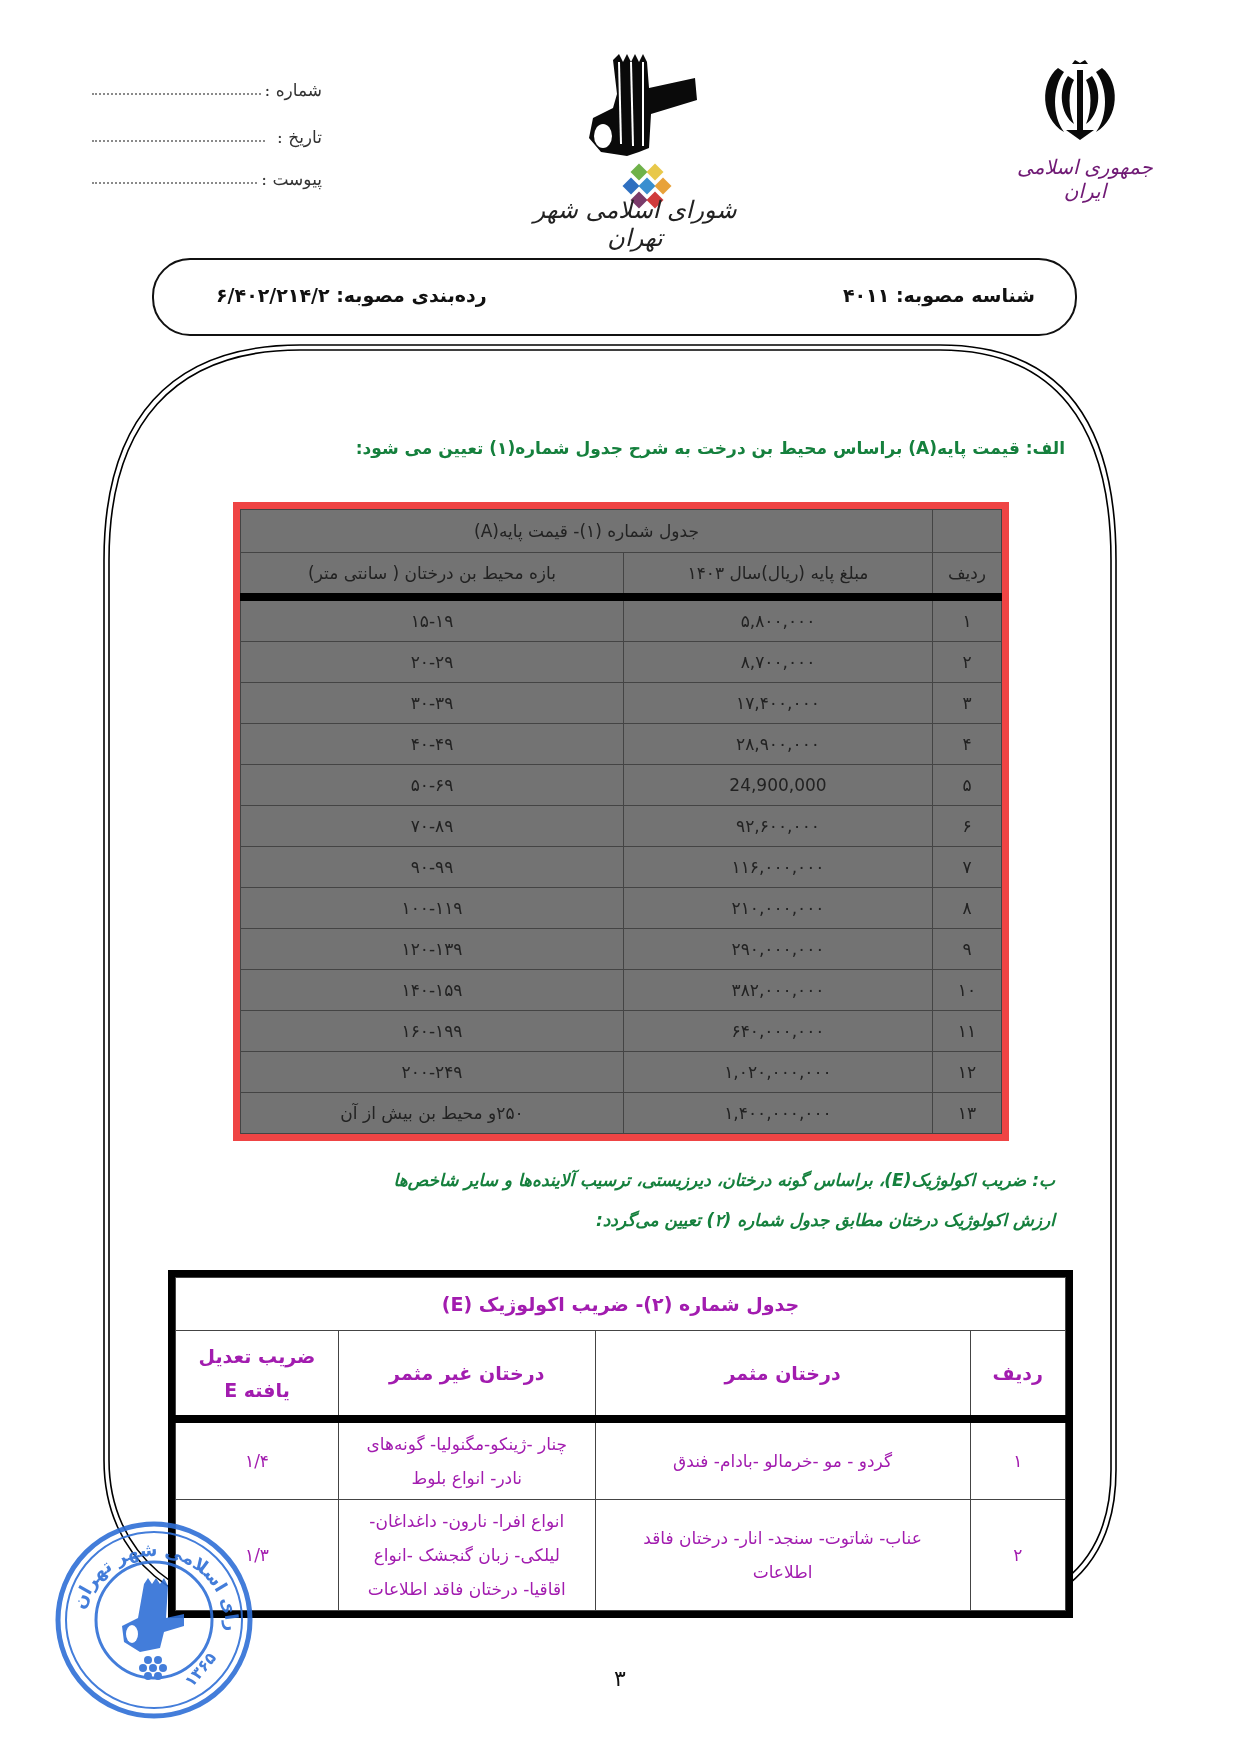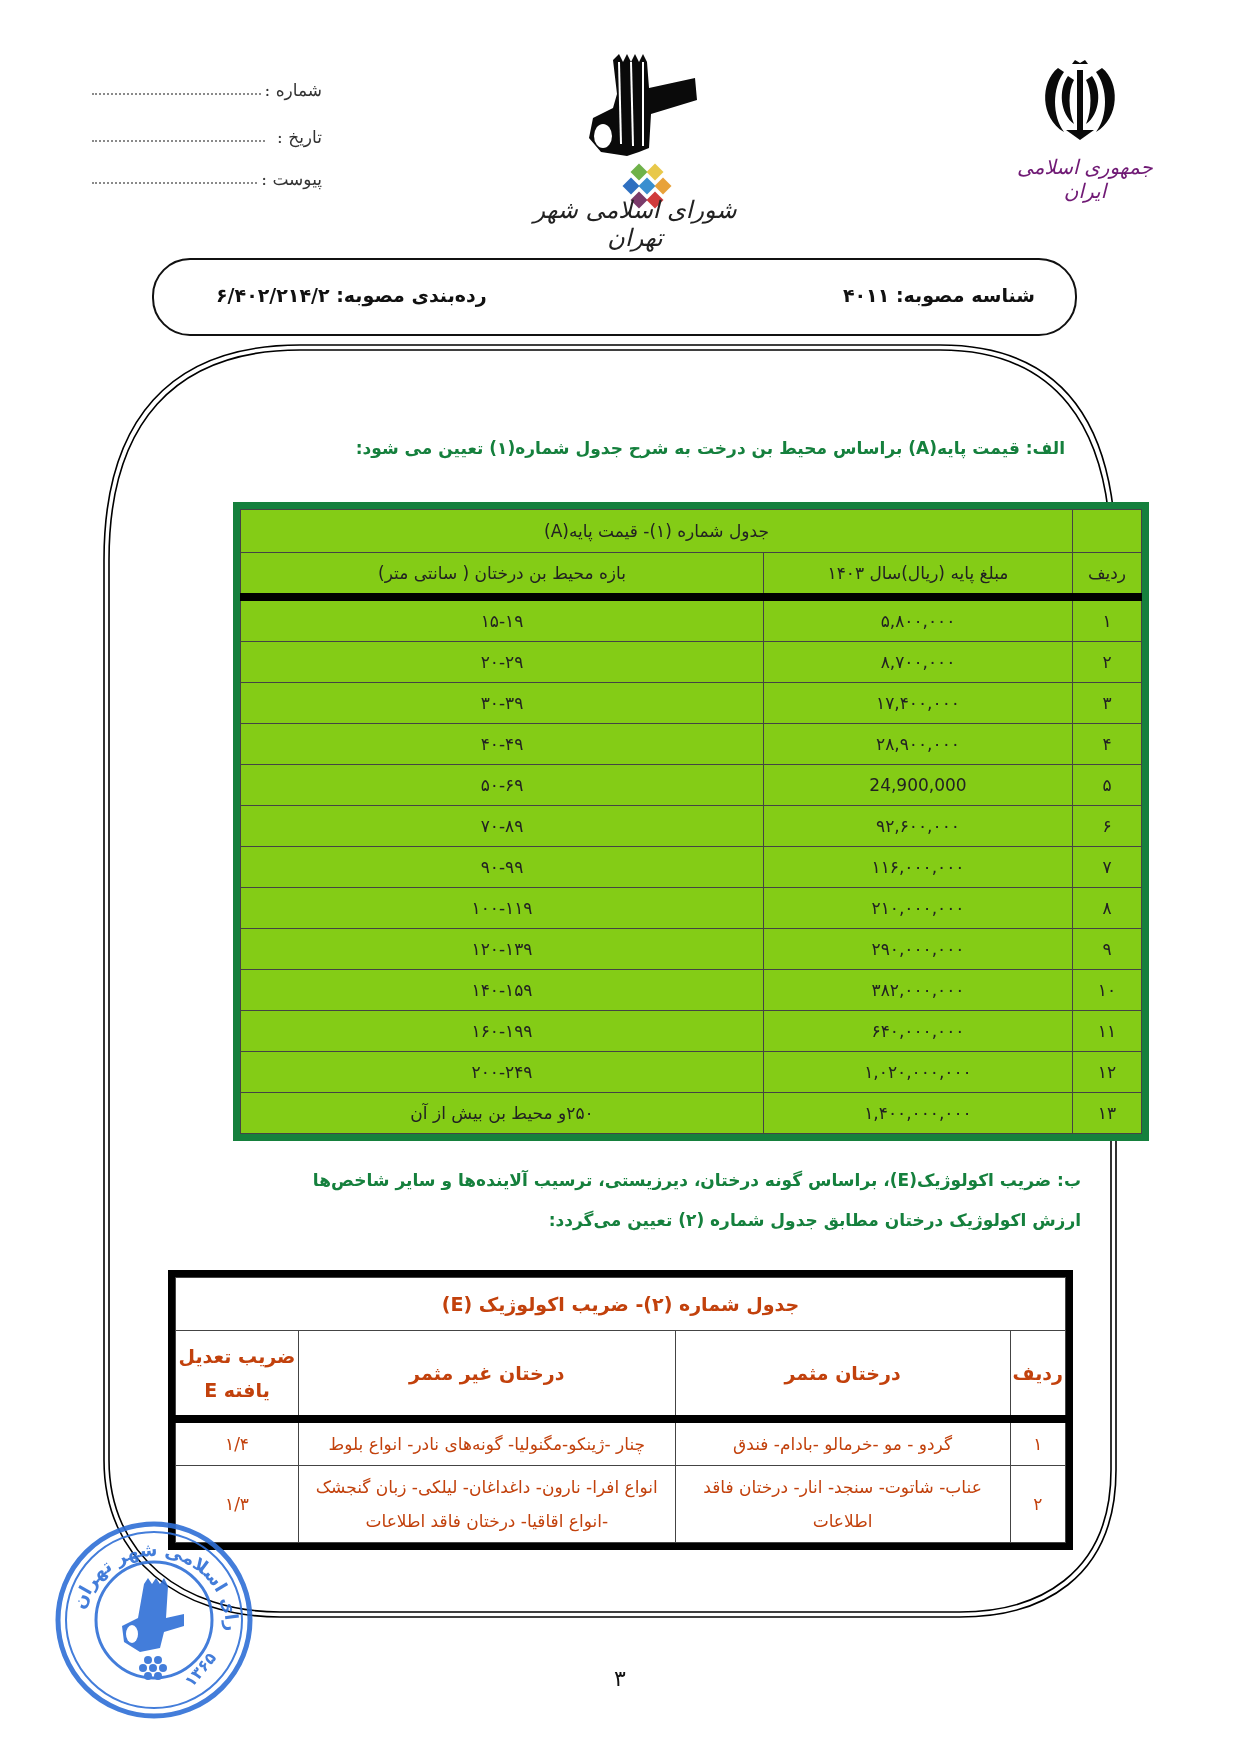--- a/index.html
+++ b/index.html
@@ -33,36 +33,36 @@
                font-weight:bold; font-size:19px; position:absolute; }
 
   
   .frame-svg { left:0; top:0; width:1241px; height:1755px; pointer-events:none; }
 
   
   .para { direction:rtl; text-align:right; font-family:"DejaVu Sans", sans-serif; font-weight:bold;
           font-size:17px; color:#15803d; position:absolute; line-height:40px; }
 
   
-  .t1-wrap { left:233px; top:502px; width:916px; border:7px solid #15803d; box-sizing:border-box;
-             background:#84cc16; }
+  .t1-wrap { left:233px; top:502px; width:776px; border:7px solid #ef4444; box-sizing:border-box;
+             background:#737373; }
   .t1 { width:100%; border-collapse:collapse; direction:rtl; font-family:"DejaVu Sans", sans-serif;
         font-size:17px; }
   .t1 td { border:1.5px solid #444; text-align:center; height:40px; padding:0 4px; color:#222; }
   .t1 tr.title td { height:42px; }
   .t1 tr.head td { height:40px; border-bottom:8px solid #000; }
   .t1 .c-idx { width:60px; }
   .t1 .c-amt { width:300px; }
 
   
   .t2-wrap { left:168px; top:1270px; width:905px; border:7px solid #000; box-sizing:border-box;
              background:#fff; }
   .t2 { width:100%; border-collapse:collapse; direction:rtl; font-family:"DejaVu Sans", sans-serif;
         font-size:17px; }
-  .t2 td { border:1.5px solid #444; text-align:center; padding:4px 2px; color:#c2410c; line-height:34px; }
+  .t2 td { border:1.5px solid #444; text-align:center; padding:4px 22px; color:#a21caf; line-height:34px; }
   .t2 tr.title td { height:44px; font-weight:bold; font-size:19px; }
   .t2 tr.head td { height:76px; font-weight:bold; font-size:19px; border-bottom:8px solid #000; }
   .t2 .c-idx { width:48px; }
   .t2 .c-fruit { width:330px; }
   .t2 .c-coef { width:118px; }
 
   
   .stamp { left:52px; top:1518px; width:205px; height:205px; opacity:0.9; }
 
   .page-num { left:605px; top:1666px; width:30px; text-align:center; font-family:"DejaVu Sans", sans-serif;
@@ -207,21 +207,21 @@
         </tr>
     <tr>
           <td>۱۳</td>
           <td>۱,۴۰۰,۰۰۰,۰۰۰</td>
           <td>۲۵۰و محیط بن بیش از آن</td>
         </tr>
   </tbody>
     </table>
 </div>
 
-<div class="para" style="right:160px; top:1160px; width:920px;">
+<div class="para" style="right:186px; top:1160px; width:920px;font-style:italic;">
   <div>ب: ضریب اکولوژیک(E)، براساس گونه درختان، دیرزیستی، ترسیب آلاینده‌ها و سایر شاخص‌ها</div>
   <div>ارزش اکولوژیک درختان مطابق جدول شماره (۲) تعیین می‌گردد:</div>
 </div>
 
 <div class="abs t2-wrap">
   <table class="t2">
     <tbody>
         <tr class="title">
       <td colspan="4">جدول شماره (۲)- ضریب اکولوژیک (E)</td>
     </tr>

